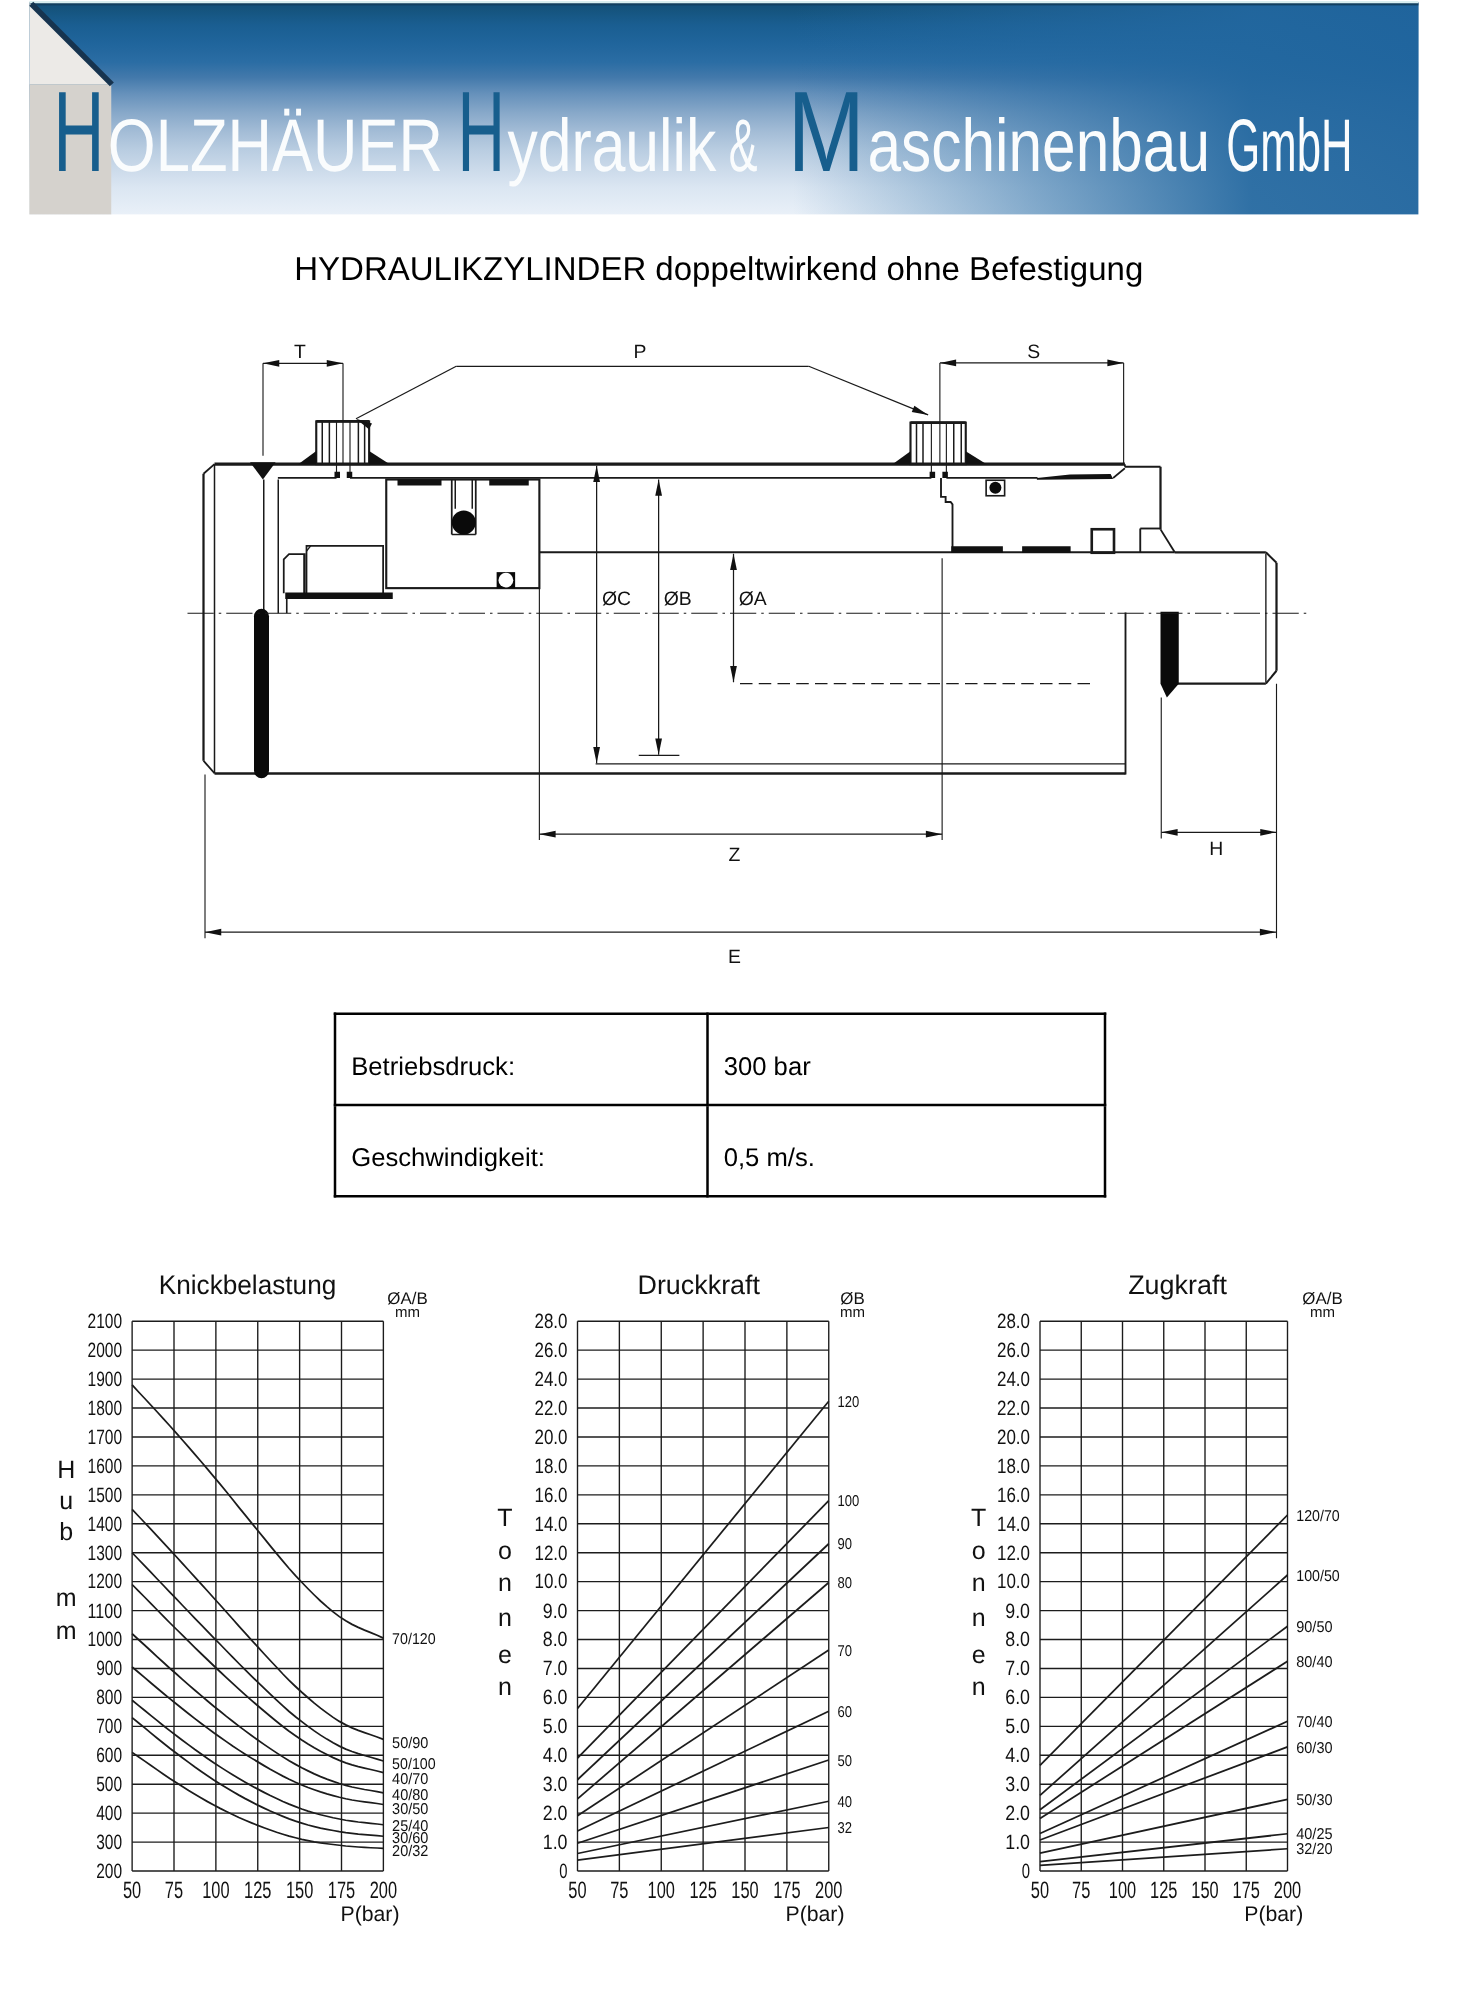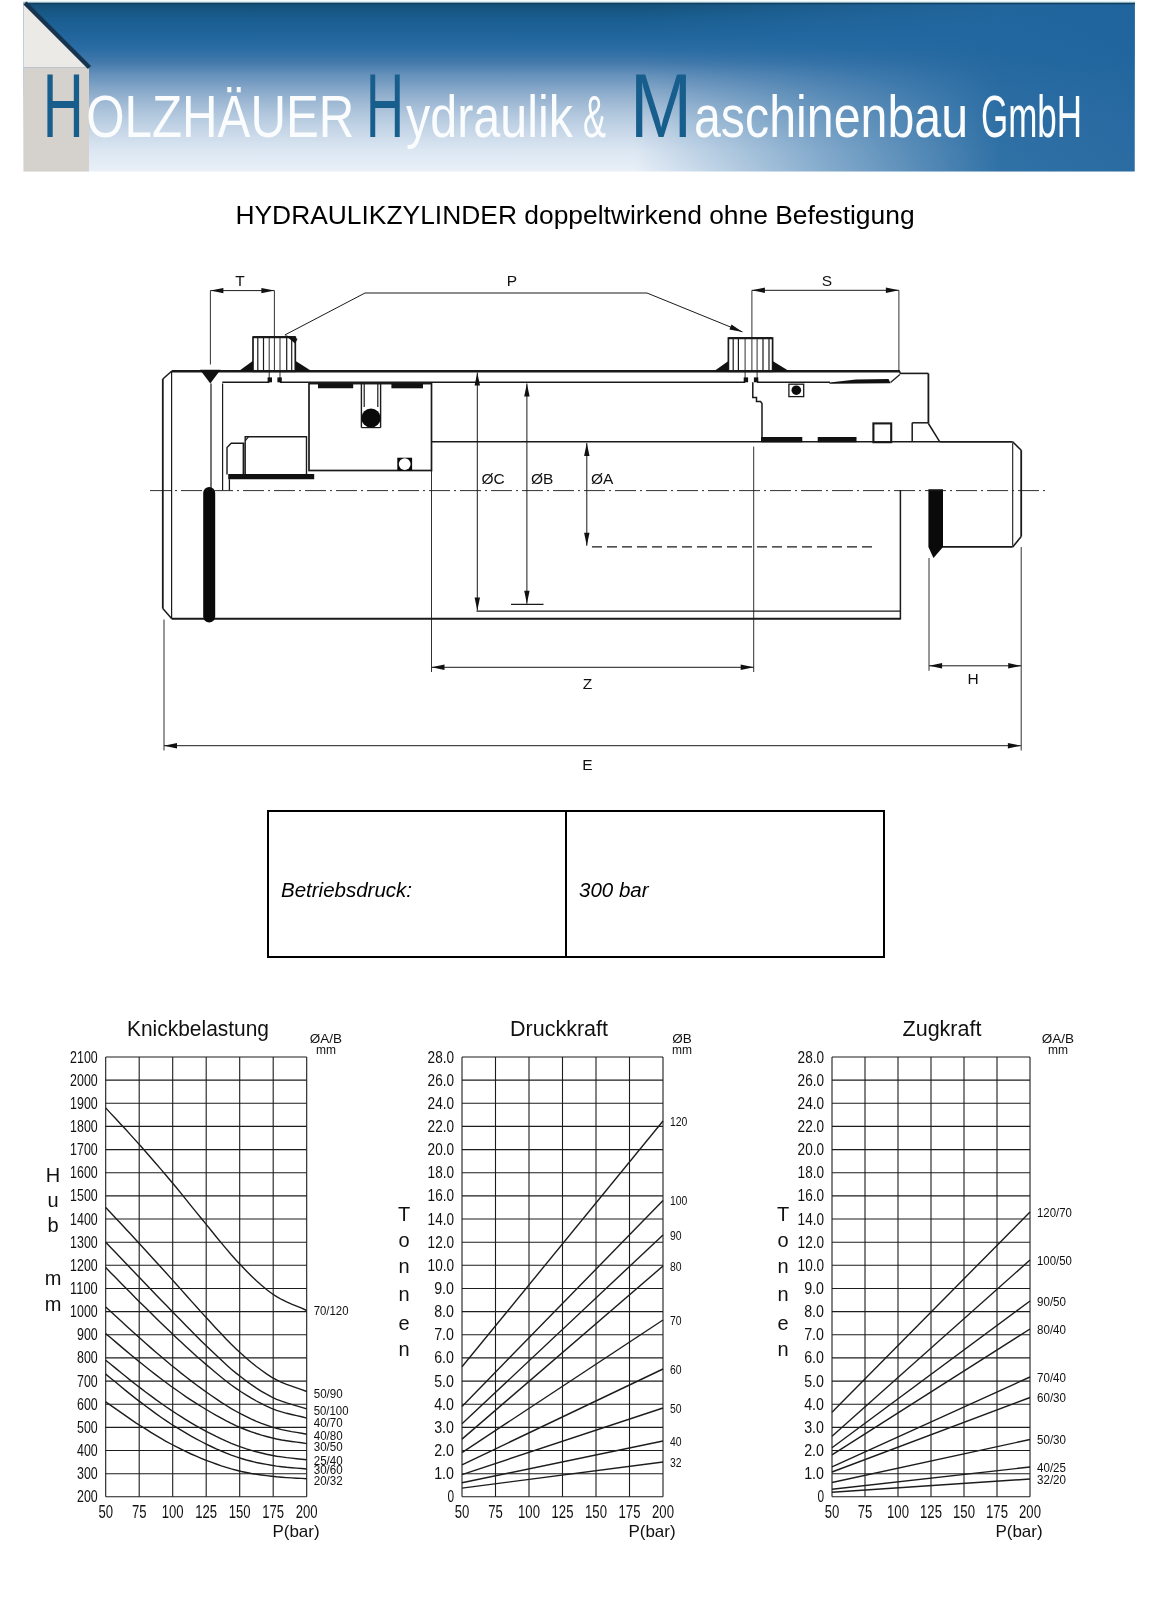--- a/index.html
+++ b/index.html
@@ -1,15 +1,15 @@
 <!DOCTYPE html>
 <html><head><meta charset="utf-8"><style>
 html,body{margin:0;padding:0;background:#fff;}
 body{width:1172px;height:1600px;position:relative;font-family:"Liberation Sans",sans-serif;overflow:hidden;}
-table td{border:2px solid #000;padding:12px 0 0 12px;vertical-align:middle;font-style:italic;}
+table td{border:2px solid #000;padding:12px 0 0 12px;vertical-align:middle;}
 table td:first-child{width:284px;}
 .title{position:absolute;left:-11px;top:200px;width:1172px;text-align:center;font-size:26.4px;color:#000;}
 </style></head>
 <body>
 
 <svg style="position:absolute;left:0;top:0" width="1172" height="176" viewBox="0 0 1172 176">
 <defs>
 <linearGradient id="vert" x1="0" y1="0" x2="0" y2="1">
   <stop offset="0" stop-color="#134f78"></stop>
         <stop offset="0.035" stop-color="#15547e"></stop>
@@ -180,20 +180,24 @@
     <polygon points="929.1,665.8 942.1,663.1 942.1,668.5" fill="#111"></polygon>
     <polygon points="1021.2,665.8 1008.2,668.5 1008.2,663.1" fill="#111"></polygon>
     <polygon points="164.0,745.7 177.0,743.0 177.0,748.4" fill="#111"></polygon>
     <polygon points="1020.9,745.7 1007.9,748.4 1007.9,743.0" fill="#111"></polygon>
   </svg>
 <table style="position:absolute;left:267px;top:810px;width:618px;height:148px;border-collapse:collapse;font-size:20.5px;color:#000">
     <tbody>
       <tr>
         <td>Betriebsdruck:</td>
         <td>300 bar</td>
+      </tr>
+      <tr>
+        <td>Geschwindigkeit:</td>
+        <td>0,5 m/s.</td>
       </tr>
     </tbody>
   </table>
 <svg style="position:absolute;left:0;top:1005px" width="1172" height="560" viewBox="0 1005 1172 560">
     <line x1="105.7" y1="1057.0" x2="105.7" y2="1496.8" stroke="#1c1c1c" stroke-width="1.1"></line>
     <line x1="139.2" y1="1057.0" x2="139.2" y2="1496.8" stroke="#1c1c1c" stroke-width="1.1"></line>
     <line x1="172.7" y1="1057.0" x2="172.7" y2="1496.8" stroke="#1c1c1c" stroke-width="1.1"></line>
     <line x1="206.2" y1="1057.0" x2="206.2" y2="1496.8" stroke="#1c1c1c" stroke-width="1.1"></line>
     <line x1="239.7" y1="1057.0" x2="239.7" y2="1496.8" stroke="#1c1c1c" stroke-width="1.1"></line>
     <line x1="273.2" y1="1057.0" x2="273.2" y2="1496.8" stroke="#1c1c1c" stroke-width="1.1"></line>

